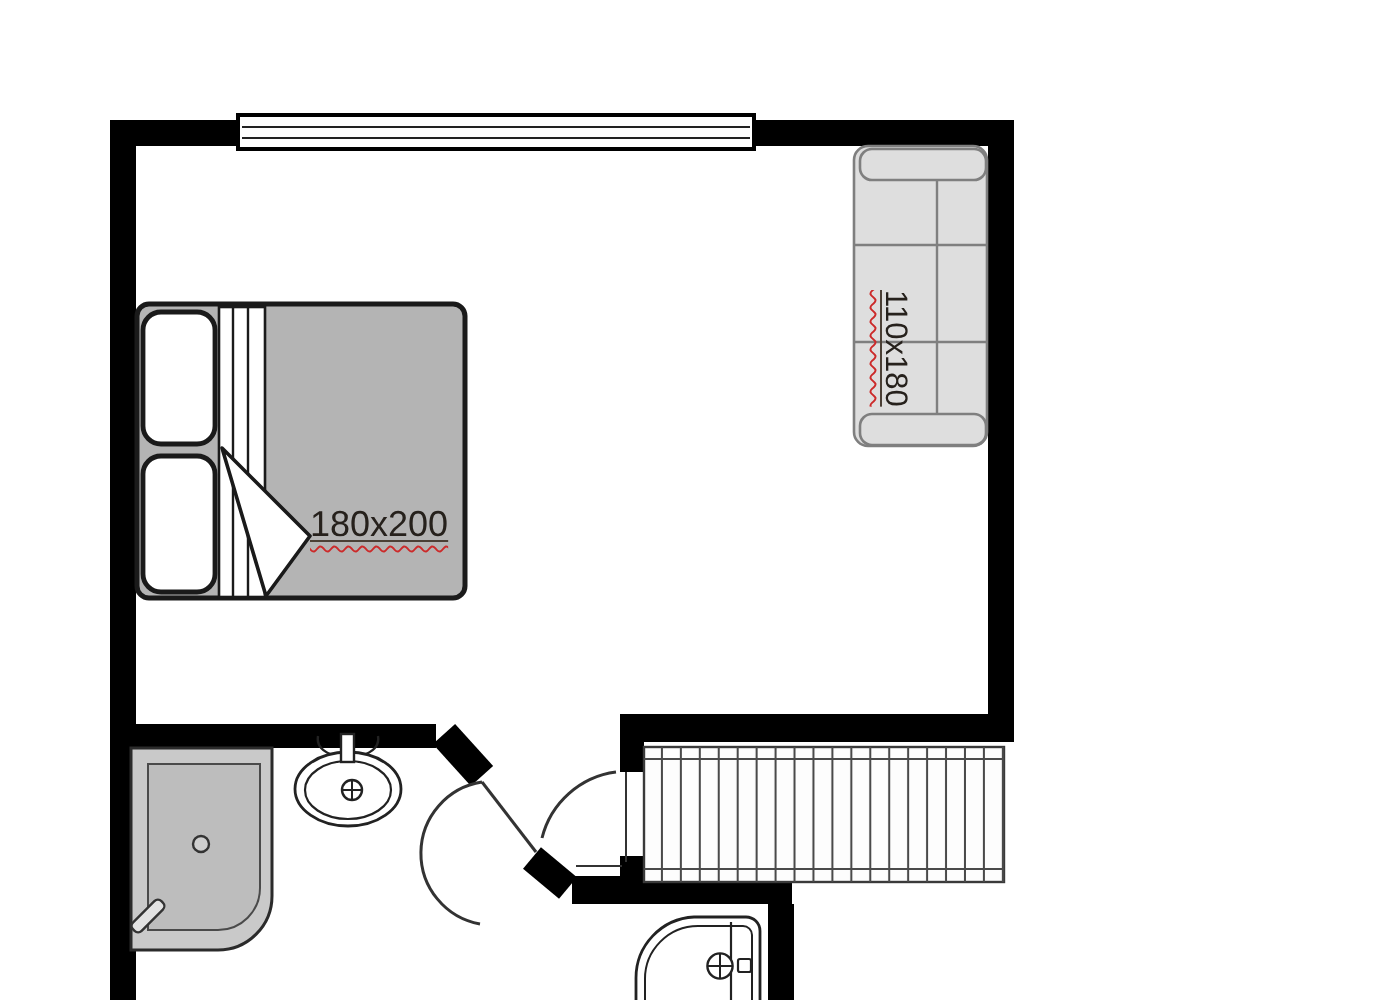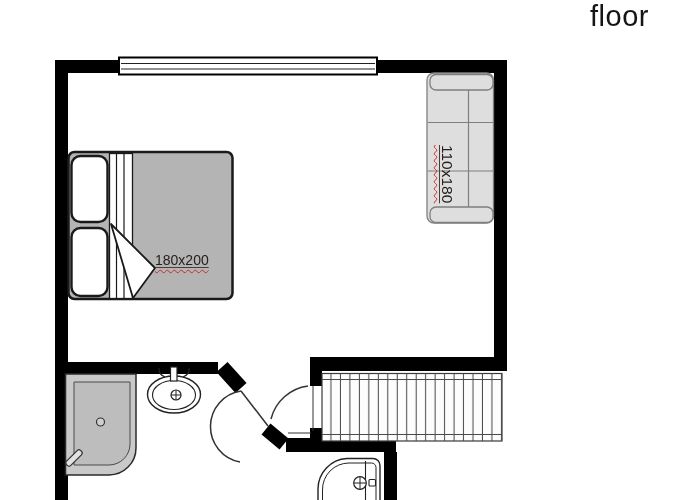--- a/index.html
+++ b/index.html
@@ -5,21 +5,21 @@
   html,body{margin:0;padding:0;background:#ffffff;}
   .canvas{
     position:relative;width:700px;height:500px;background:#ffffff;overflow:hidden;
     font-family:"Liberation Sans",sans-serif;
   }
   .canvas svg{position:absolute;left:0;top:0;}
   .floor-title{
     position:absolute;left:590px;top:0px;width:105px;
     font-size:29px;color:#151515;letter-spacing:0.5px;line-height:1.15;
   }
-  .label{position:absolute;color:#26211c;font-size:14px;line-height:1.2;white-space:nowrap;}
+  .label{position:absolute;color:#26211c;font-size:18px;line-height:1.2;white-space:nowrap;}
   .u-wavy{
     text-decoration-line:underline;text-decoration-style:wavy;
     text-decoration-color:#cc2a2a;text-decoration-thickness:1.2px;text-underline-offset:4px;
   }
   .u-solid{
     text-decoration-line:underline;text-decoration-style:solid;
     text-decoration-color:#4a3f35;text-decoration-thickness:1.2px;text-underline-offset:2px;
   }
   .bed-label{left:155px;top:252px;}
   .sofa-label{
@@ -126,15 +126,14 @@
   </svg>
 
   <div class="label bed-label">
     <span class="u-wavy"><span class="u-solid">180x200</span></span>
   </div>
 
   <div class="label sofa-label">
     <span class="u-wavy"><span class="u-solid">110x180</span></span>
   </div>
 
-  <div class="floor-title">floor</div>
 
 </div>
 
 </body></html>

